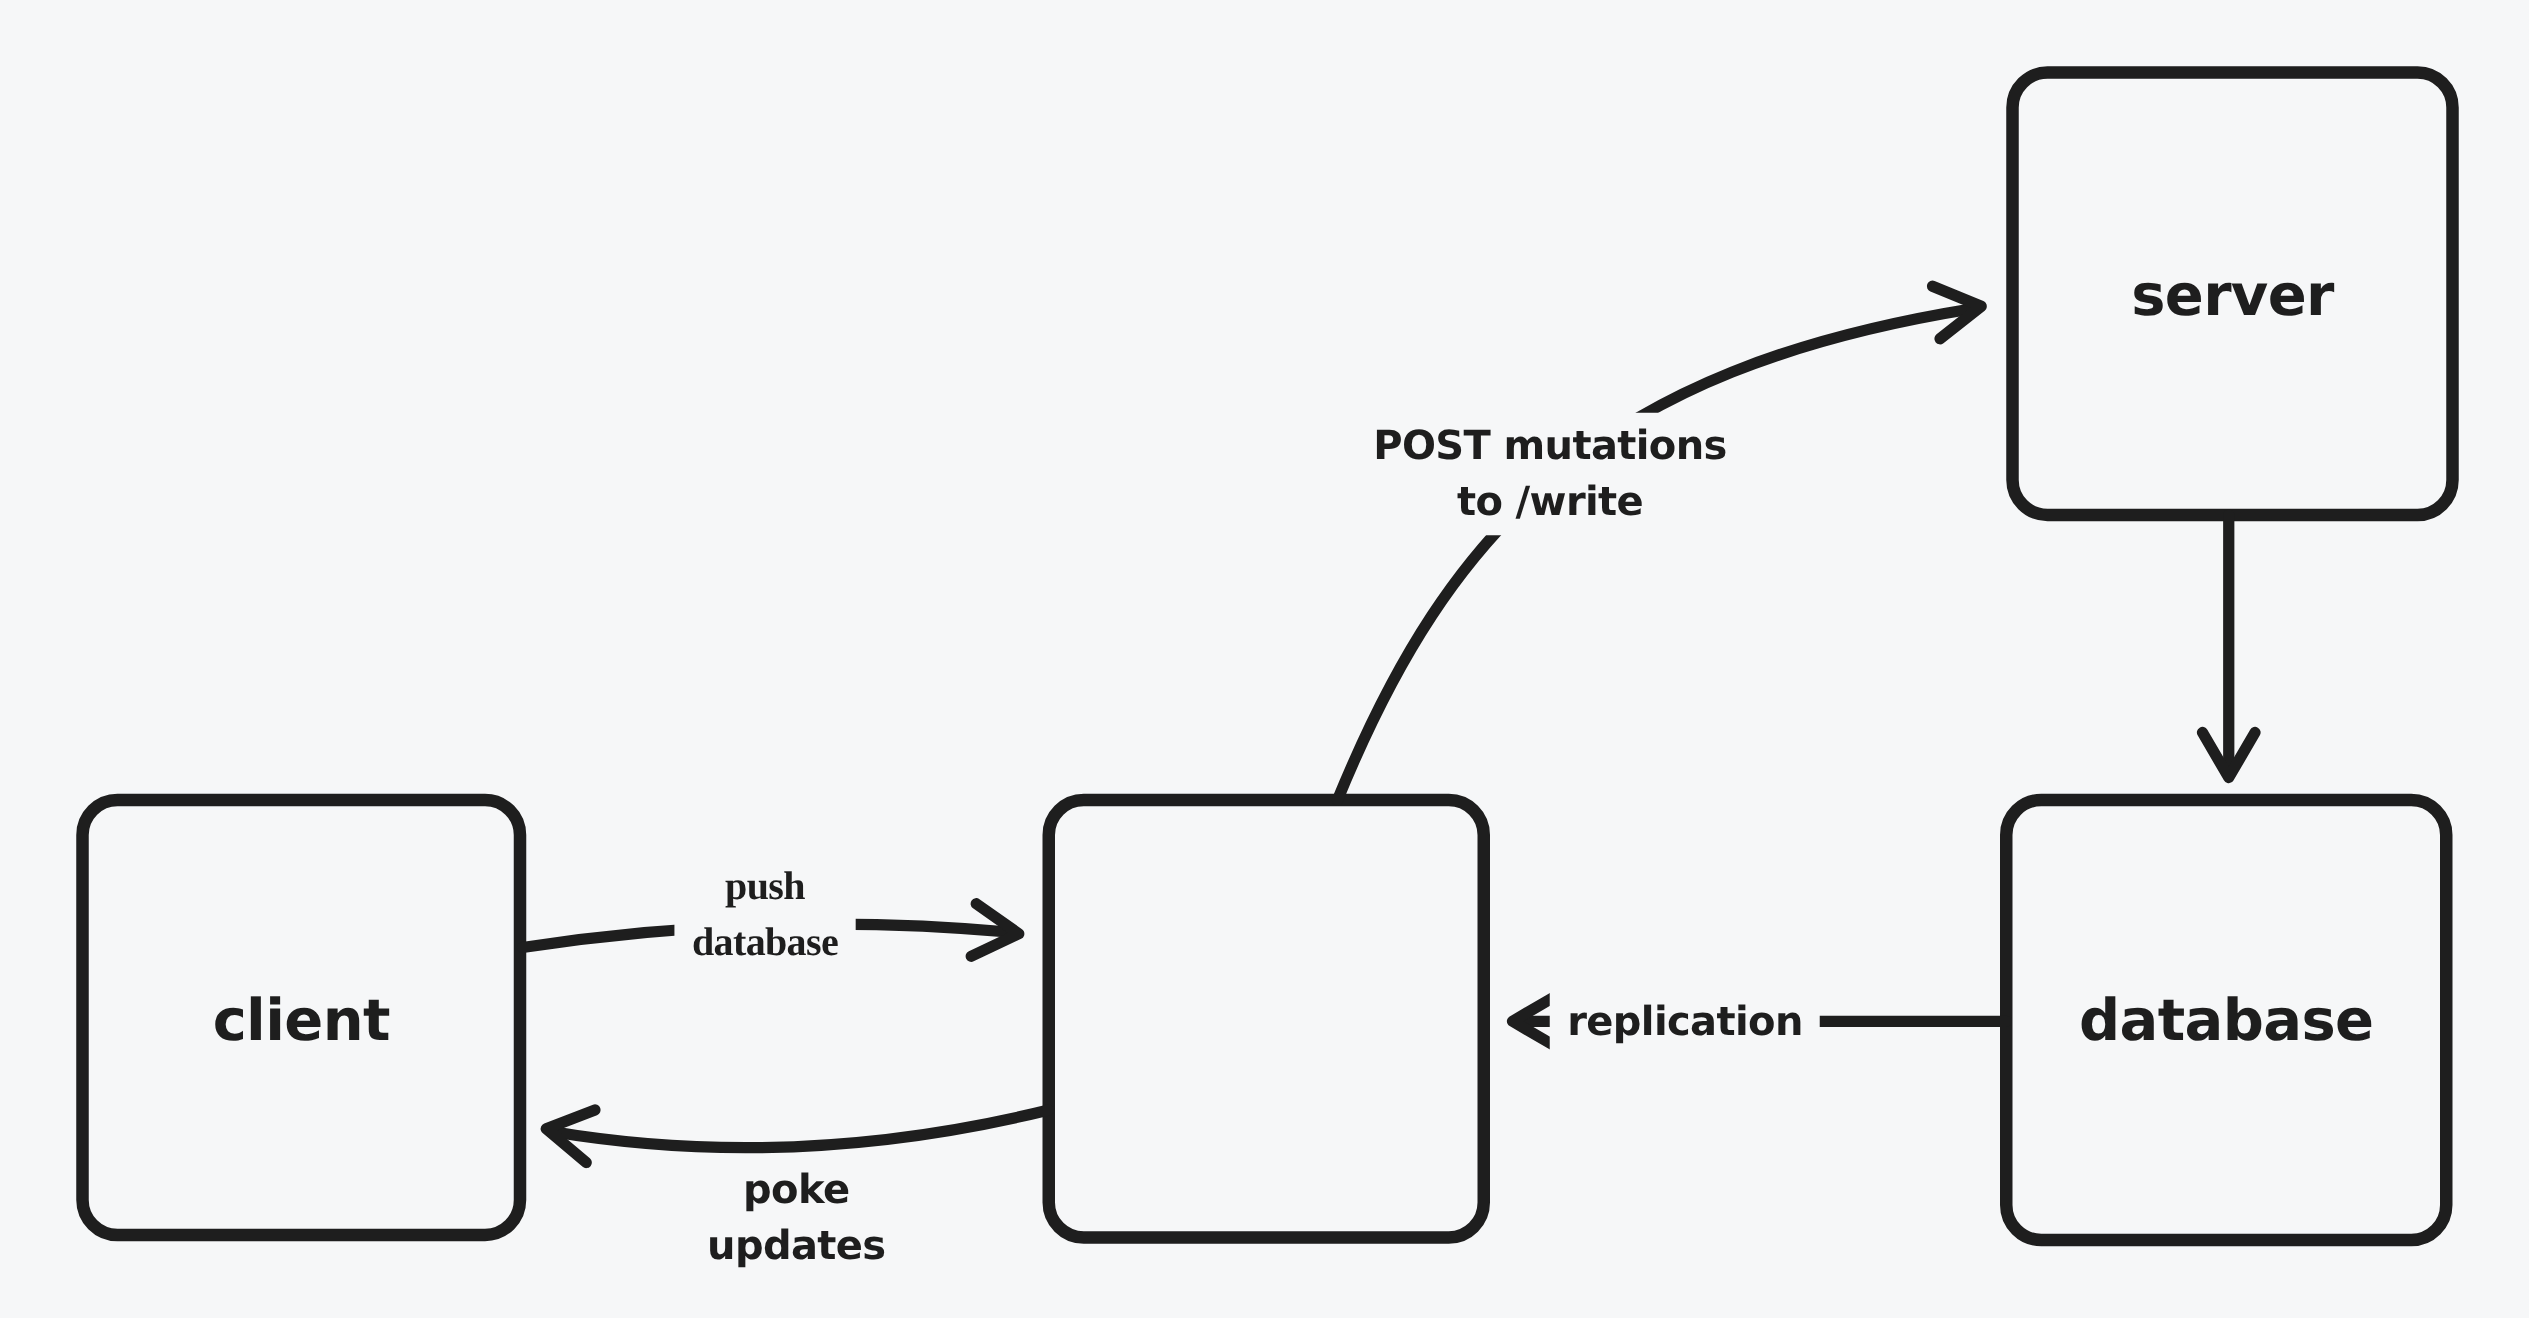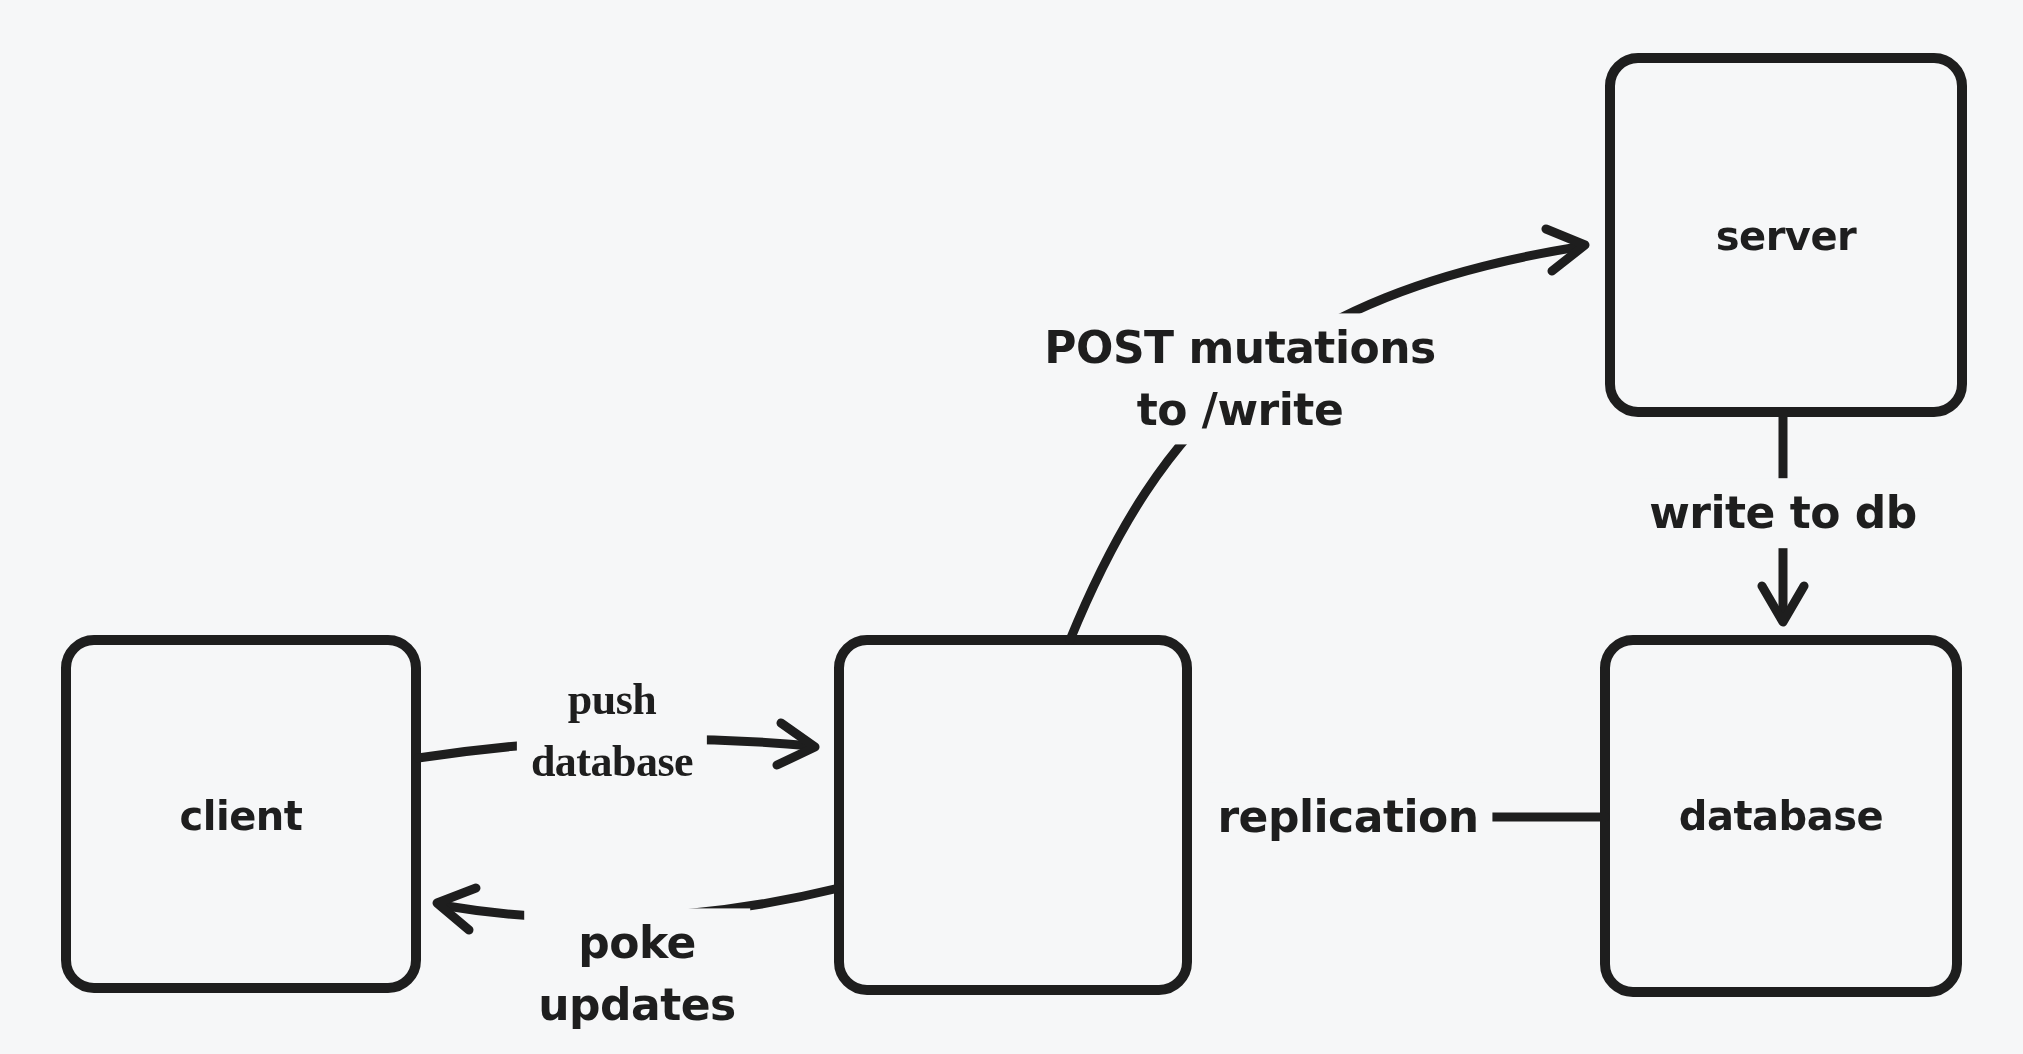--- a/index.html
+++ b/index.html
@@ -29,30 +29,30 @@
   svg.layer path.edge{
     fill:none;
     stroke:var(--ink);
     stroke-width:9;
     stroke-linecap:round;
     stroke-linejoin:round;
   }
   .node-label{
     position:absolute;
     transform:translate(-50%,-50%);
-    font-size:40px;
+    font-size:46px;
     font-weight:700;
     letter-spacing:-0.5px;
     white-space:nowrap;
     color:var(--ink);
   }
   .edge-label{
     position:absolute;
     transform:translate(-50%,-50%);
-    font-size:44px;
+    font-size:32px;
     font-weight:700;
     letter-spacing:-0.5px;
     line-height:1.4;
     text-align:center;
     background:var(--canvas);
     padding:4px 14px;
     white-space:nowrap;
     color:var(--ink);
   }
   .edge-label span{display:block;}
@@ -97,21 +97,18 @@
   <div class="edge-label" style="left:637px;top:974px;">
     <span>poke</span>
     <span>updates</span>
   </div>
 
   <div class="edge-label" style="left:1240px;top:379px;">
     <span>POST mutations</span>
     <span>to /write</span>
   </div>
 
-  <div class="edge-label" style="left:1783px;top:513px;">
-    <span>write to db</span>
-  </div>
 
   <div class="edge-label" style="left:1348px;top:817px;">
     <span>replication</span>
   </div>
 
 </div>
 
 </body></html>

